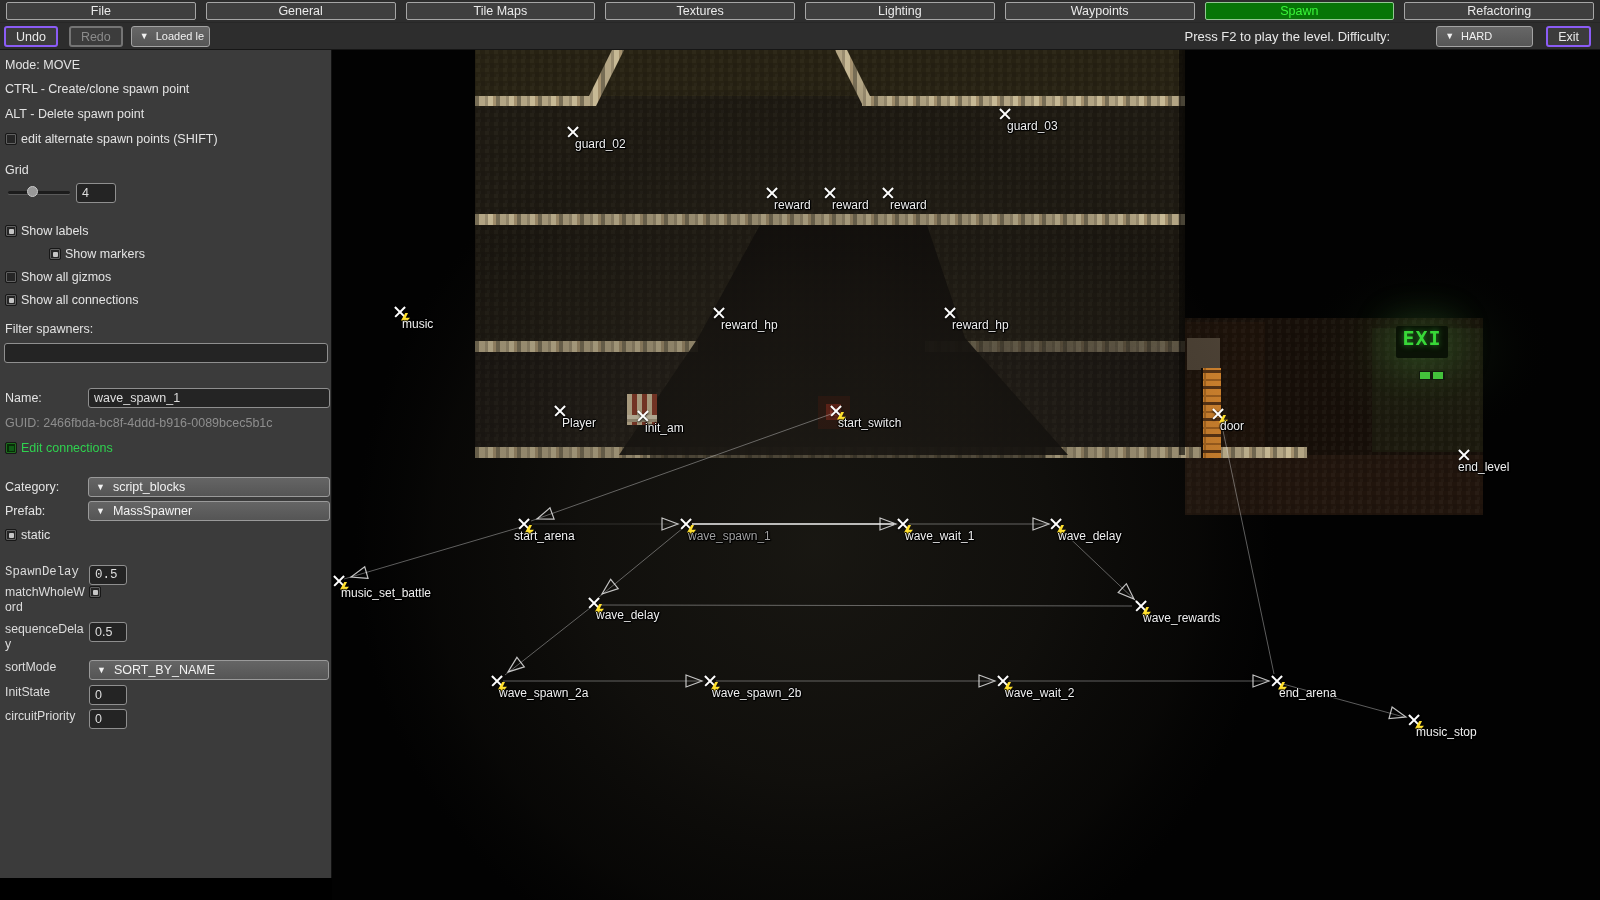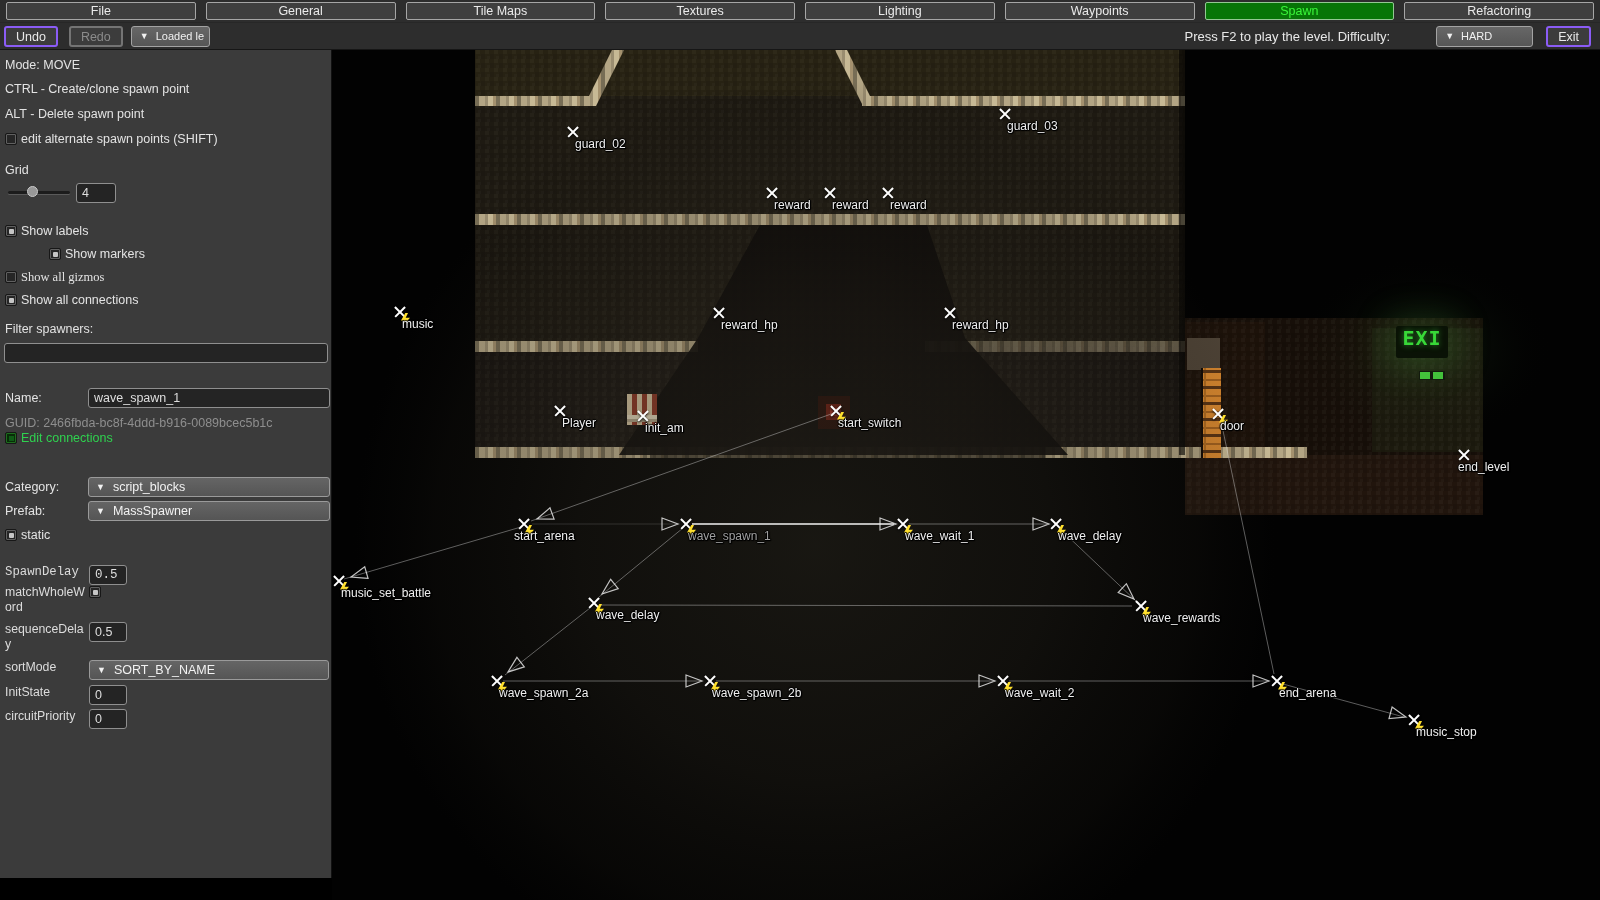--- a/index.html
+++ b/index.html
@@ -128,29 +128,29 @@
   <div class="srow" style="top:82px">
     <span class="cb"></span><span>edit alternate spawn points (SHIFT)</span>
   </div>
   <div class="srow" style="top:113px">Grid</div>
   <div id="slider-track"></div>
   <div id="slider-thumb"></div>
   <input class="inp" style="position: absolute; left: 76px; top: 133px; width: 40px;" value="4">
   <div id="toggles">
       <div class="srow" style="top: 174px;"><span class="cb on"></span><span>Show labels</span></div>
       <div class="srow" style="top: 197px; margin-left: 44px;"><span class="cb on"></span><span>Show markers</span></div>
-      <div class="srow" style="top: 220px; font-family: Liberation Serif, serif;"><span class="cb"></span><span>Show all gizmos</span></div>
+      <div class="srow" style="top: 220px;"><span class="cb"></span><span>Show all gizmos</span></div>
       <div class="srow" style="top: 243px;"><span class="cb on"></span><span>Show all connections</span></div>
     </div>
   <div class="srow" style="top:272px">Filter spawners:</div>
   <input class="inp" style="position: absolute; left: 4px; top: 293px; width: 324px;" value="">
   <div class="srow" style="top:341px">Name:</div>
   <input class="inp" style="position: absolute; left: 88px; top: 338px; width: 242px;" value="wave_spawn_1">
   <div class="srow" id="guid-line" style="top:366px">GUID: 2466fbda-bc8f-4ddd-b916-0089bcec5b1c</div>
-  <div class="srow" style="top:381px">
+  <div class="srow" style="top:391px">
     <span class="cb green"></span><span id="editconn-label">Edit connections</span>
   </div>
   <div class="srow" style="top:430px">Category:</div>
   <div class="sdd" style="position:absolute;left:88px;top:427px;width:242px"><span>script_blocks</span></div>
   <div class="srow" style="top:454px">Prefab:</div>
   <div class="sdd" style="position:absolute;left:88px;top:451px;width:242px"><span>MassSpawner</span></div>
   <div class="srow" style="top:478px">
     <span class="cb on"></span><span>static</span>
   </div>
   <div id="props">

